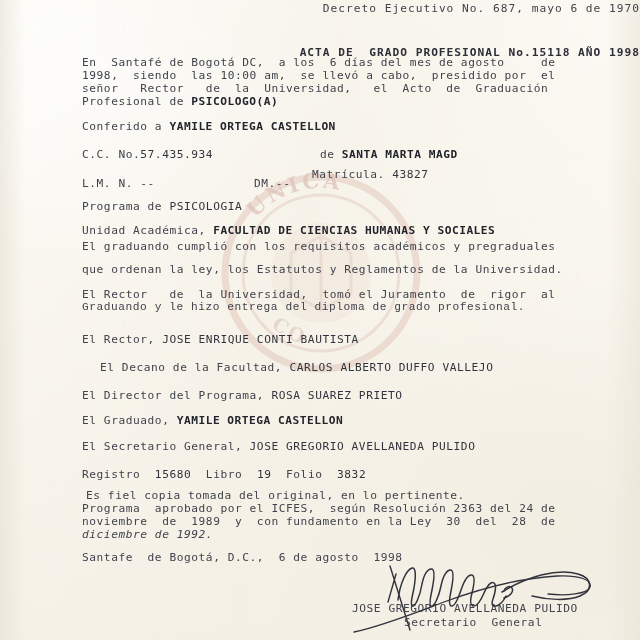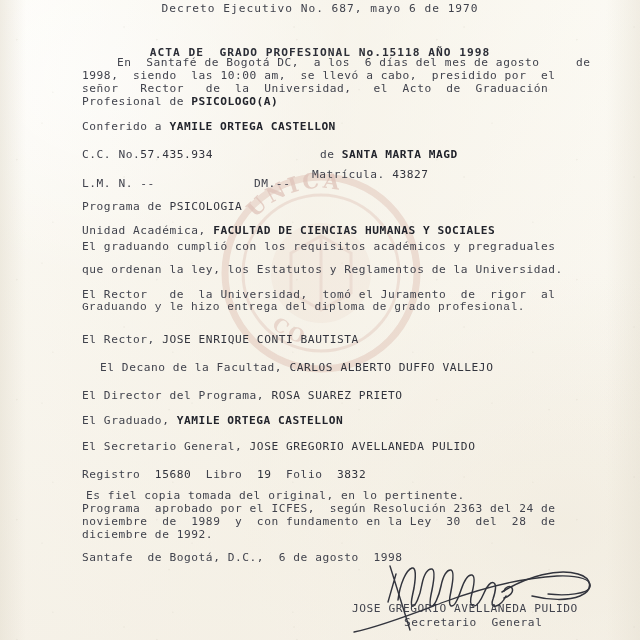--- a/index.html
+++ b/index.html
@@ -62,21 +62,21 @@
 
   .line {
     position: absolute;
     white-space: pre;
     font-size: 11.2px;
     letter-spacing: 0.55px;
     line-height: 13px;
     color: #41434d;
   }
   .hdr {
-    text-align: center;
+    text-align: right;
     width: 100%;
     left: 0;
     letter-spacing: 1.0px;
   }
   .strong {
     font-weight: bold;
     color: #22242c;
     letter-spacing: 0.5px;
   }
   .blk { color: #32343d; }
@@ -138,21 +138,21 @@
         <path d="M 125,88 L 125,162"></path>
       </g>
     </svg>
   </div>
 
   <div id="content">
 
     <div class="line hdr" style="top:2px;">Decreto Ejecutivo No. 687, mayo 6 de 1970</div>
     <div class="line hdr" style="top:22px; font-weight:bold; color:#2c2e37;margin-top:24px;">ACTA DE  GRADO PROFESIONAL No.15118 AÑO 1998</div>
 
-    <div class="line" style="left:82px; top:56px;margin-left:35px;">En  Santafé de Bogotá DC,  a los  6 días del mes de agosto     de</div>
+    <div class="line" style="left:82px; top:56px;">En  Santafé de Bogotá DC,  a los  6 días del mes de agosto     de</div>
     <div class="line" style="left:82px; top:69px;">1998,  siendo  las 10:00 am,  se llevó a cabo,  presidido por  el</div>
     <div class="line" style="left:82px; top:82px;">señor   Rector   de  la  Universidad,   el  Acto  de  Graduación</div>
     <div class="line" style="left:82px; top:95px;"><span>Profesional de </span><span class="strong">PSICOLOGO(A)</span></div>
 
     <div class="line" style="left:82px; top:120px;"><span>Conferido a </span><span class="strong">YAMILE ORTEGA CASTELLON</span></div>
 
     <div class="line" style="left:82px; top:148px;"><span>C.C. No.</span><span class="blk">57.435.934</span></div>
     <div class="line" style="left:320px; top:148px;"><span>de </span><span class="strong">SANTA MARTA MAGD</span></div>
 
     <div class="line" style="left:82px; top:177px;"><span>L.M. N. </span><span>--</span></div>
@@ -173,21 +173,21 @@
     <div class="line" style="left:100px; top:361px;"><span>El Decano de la Facultad, </span><span class="blk">CARLOS ALBERTO DUFFO VALLEJO</span></div>
     <div class="line" style="left:82px; top:389px;"><span>El Director del Programa, </span><span class="blk">ROSA SUAREZ PRIETO</span></div>
     <div class="line" style="left:82px; top:414px;"><span>El Graduado, </span><span class="strong">YAMILE ORTEGA CASTELLON</span></div>
     <div class="line" style="left:82px; top:440px;"><span>El Secretario General, </span><span class="blk">JOSE GREGORIO AVELLANEDA PULIDO</span></div>
 
     <div class="line" style="left:82px; top:468px;"><span>Registro  </span><span class="blk">15680</span><span>  Libro  </span><span class="blk">19</span><span>  Folio  </span><span class="blk">3832</span></div>
 
     <div class="line" style="left:86px; top:489px;">Es fiel copia tomada del original, en lo pertinente.</div>
     <div class="line" style="left:82px; top:502px;">Programa  aprobado por el ICFES,  según Resolución 2363 del 24 de</div>
     <div class="line" style="left:82px; top:515px;">noviembre  de  1989  y  con fundamento en la Ley  30  del  28  de</div>
-    <div class="line" style="left:82px; top:528px;">diciembre de 1992.</div>
+    <div class="line" style="left:82px; top:528px;font-style:italic;">diciembre de 1992.</div>
 
     <div class="line" style="left:82px; top:551px;">Santafe  de Bogotá, D.C.,  6 de agosto  1998</div>
 
     <div class="line" style="left:352px; top:602px;">JOSE GREGORIO AVELLANEDA PULIDO</div>
     <div class="line" style="left:404px; top:616px;">Secretario  General</div>
 
   </div>
 
   <div id="signature">
     <svg viewBox="0 0 270 80" xmlns="http://www.w3.org/2000/svg">

